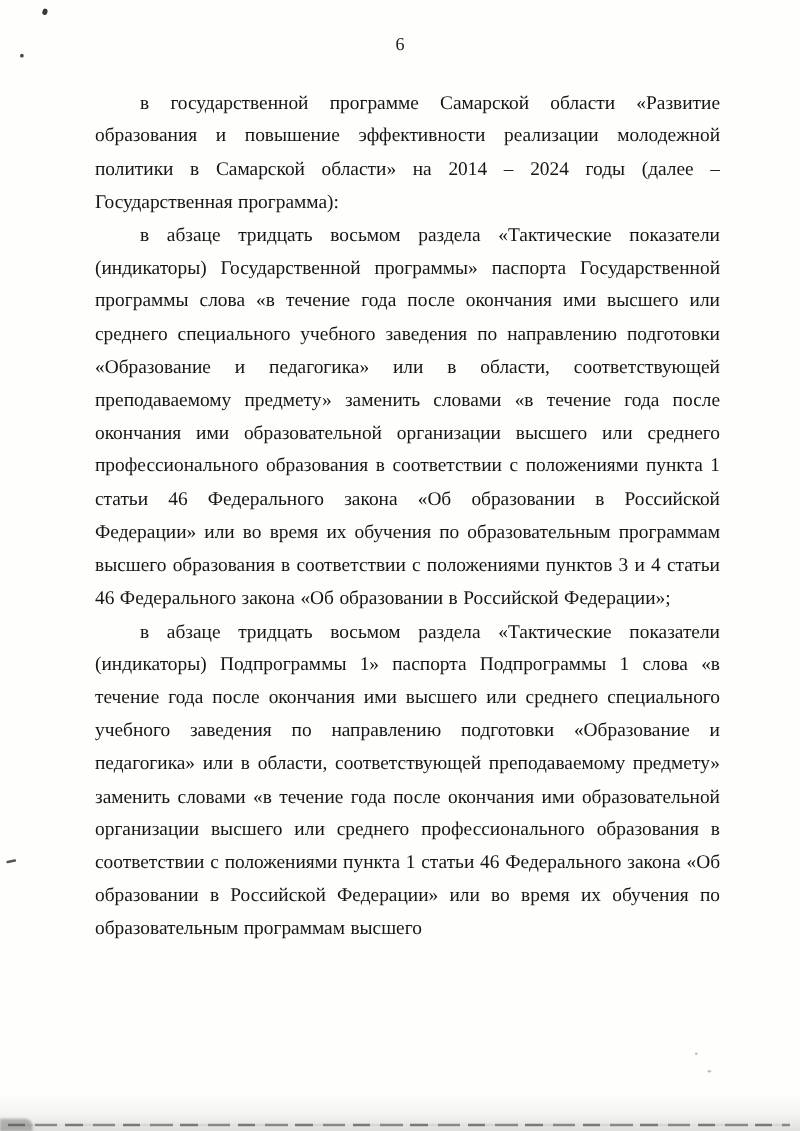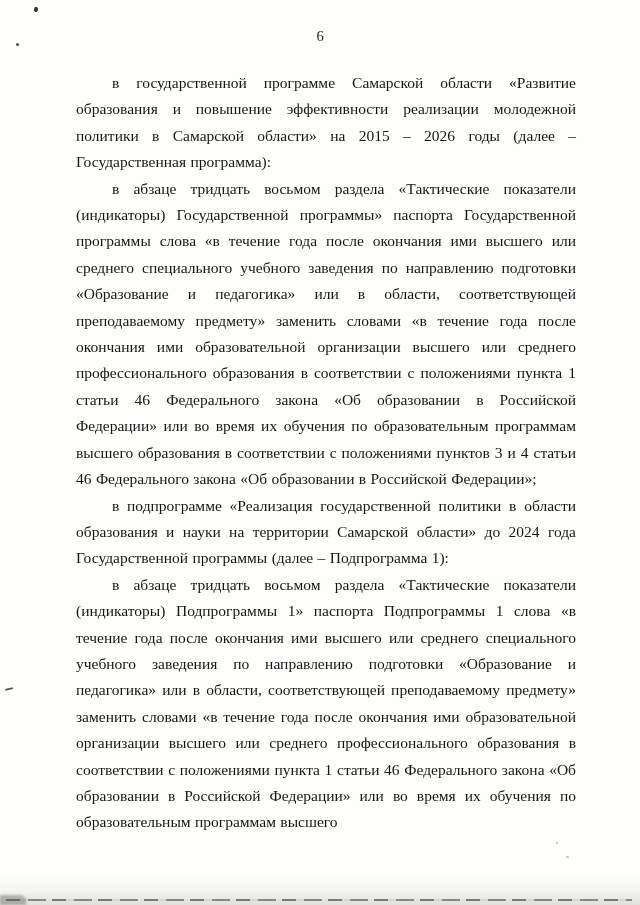--- a/index.html
+++ b/index.html
@@ -127,23 +127,22 @@
     }
   </style>
 </head>
 <body>
 
 <div class="page">
 
   <div class="page-number">6</div>
 
   <div class="content">
-    <p>в государственной программе Самарской области «Развитие образования и повышение эффективности реализации молодежной политики в Самарской области»  на 2015 – 2026 годы (далее – Государственная программа):</p>
+    <p>в государственной программе Самарской области «Развитие образования и повышение эффективности реализации молодежной политики в Самарской области»  на 2014 – 2024 годы (далее – Государственная программа):</p>
     <p>в абзаце тридцать восьмом раздела «Тактические показатели (индикаторы) Государственной программы» паспорта Государственной программы слова «в течение года после окончания ими высшего или среднего специального учебного заведения по направлению подготовки «Образование и педагогика» или в области, соответствующей преподаваемому предмету» заменить словами «в течение года после окончания ими образовательной организации высшего или среднего профессионального образования в соответствии с положениями пункта 1 статьи 46 Федерального закона «Об образовании в Российской Федерации»  или во время  их обучения  по образовательным программам высшего образования в соответствии с положениями пунктов 3 и 4 статьи 46 Федерального закона «Об образовании в Российской Федерации»;</p>
-    <p>в подпрограмме «Реализация государственной политики в области образования и науки на территории Самарской области» до 2024 года Государственной программы (далее – Подпрограмма 1):</p>
     <p>в абзаце тридцать восьмом раздела «Тактические показатели (индикаторы) Подпрограммы 1» паспорта Подпрограммы 1 слова «в течение года после окончания ими высшего или среднего специального учебного заведения по направлению подготовки «Образование и педагогика» или в области, соответствующей преподаваемому предмету» заменить словами «в течение года после окончания ими образовательной организации высшего или среднего профессионального образования в соответствии с положениями пункта 1 статьи 46 Федерального закона «Об образовании в Российской Федерации»  или во время  их обучения  по образовательным программам высшего</p>
   </div>
 
   <span class="artifact artifact-mark-top"></span>
   <span class="artifact artifact-dot-left"></span>
   <span class="artifact artifact-tilde-left"></span>
   <span class="artifact artifact-speck-1"></span>
   <span class="artifact artifact-speck-2"></span>
 
   <div class="bottom-shade"></div>

